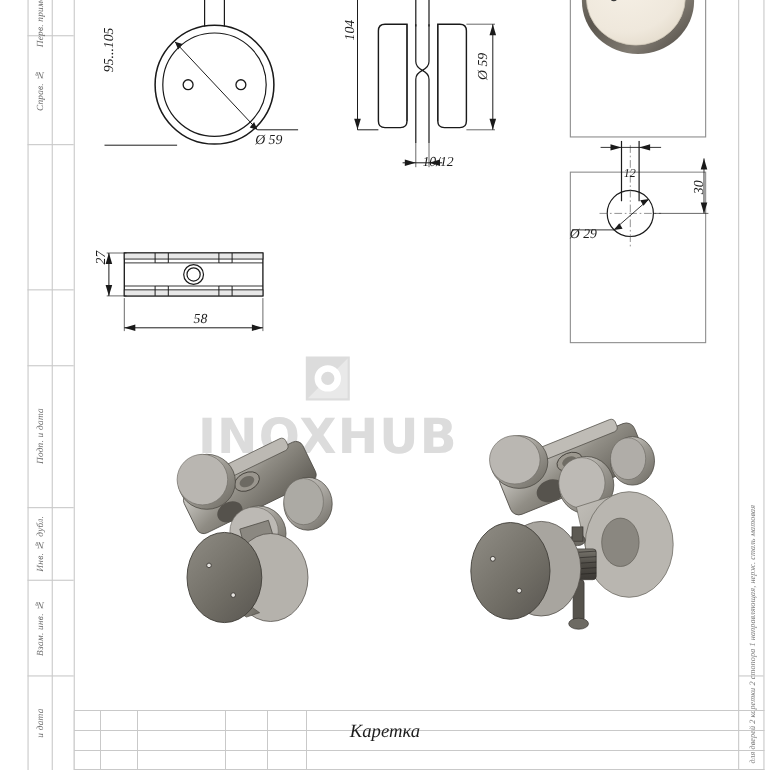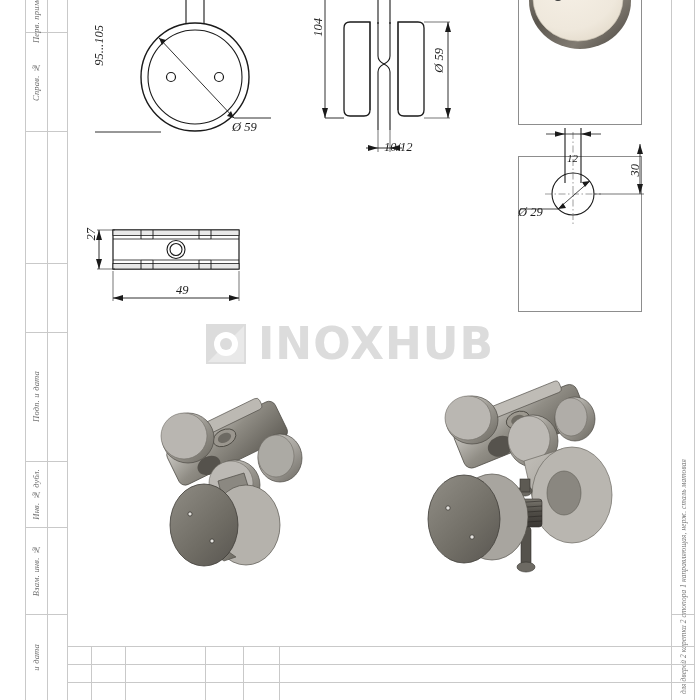--- a/index.html
+++ b/index.html
@@ -26,23 +26,23 @@
   #rightnote span{writing-mode:vertical-rl;transform:rotate(180deg);
         font-family:"Liberation Serif",serif;font-style:italic;
         font-size:7.4px;color:#777;white-space:nowrap;letter-spacing:.1px;}
 
   
   .dim{position:absolute;font-family:"Liberation Serif",serif;
        font-style:italic;font-size:12.5px;color:#1d1d1d;white-space:nowrap;}
   .dim.vert{writing-mode:vertical-rl;transform:rotate(180deg);}
 
   
-  #wm{position:absolute;left:204px;top:322px;
+  #wm{position:absolute;left:180px;top:322px;
       display:flex;align-items:center;gap:10px;
-      opacity:1;pointer-events:none;}
+      opacity:1;pointer-events:none;flex-direction:column;}
   #wm .wmtxt{font-family:"DejaVu Sans",sans-serif;font-weight:bold;
       font-size:44px;letter-spacing:1px;color:#dcdcdc;line-height:1;}
   #wm .wmlogo{width:44px;height:44px;position:relative;}
 
   
   #title{position:absolute;left:0;top:655px;width:700px;text-align:center;
       font-family:"Liberation Serif",serif;font-style:italic;
       font-size:17px;color:#1d1d1d;}
 
   
@@ -211,21 +211,21 @@
 
     <g stroke="#1a1a1a" stroke-width="0.9" fill="none">
       <line x1="18" y1="83" x2="144" y2="83"></line>
       <polygon points="18,83 28,80 28,86" fill="#1a1a1a" stroke="none"></polygon>
       <polygon points="144,83 134,80 134,86" fill="#1a1a1a" stroke="none"></polygon>
       <line x1="18" y1="56" x2="18" y2="86" stroke-width="0.6"></line>
       <line x1="144" y1="56" x2="144" y2="86" stroke-width="0.6"></line>
     </g>
   </svg>
   <div class="dim vert" style="left:84px;top:228px;">27</div>
-  <div class="dim" style="left:176px;top:283px;">49</div>
+  <div class="dim" style="left:176px;top:283px;">58</div>
 
   <div class="box" style="left:518px;top:-40px;width:122px;height:163px;"></div>
   <svg style="position:absolute;left:518px;top:-40px;" width="122" height="163" viewBox="0 0 122 163">
     <defs>
       <linearGradient id="ringg" x1="0" y1="0" x2="1" y2="1">
         <stop offset="0%" stop-color="#9c968c"></stop>
         <stop offset="40%" stop-color="#5b564e"></stop>
         <stop offset="70%" stop-color="#817b72"></stop>
         <stop offset="100%" stop-color="#46423c"></stop>
       </linearGradient>
@@ -423,14 +423,15 @@
       <line x1="0" y1="80" x2="628" y2="80"></line>
       <line x1="0" y1="26" x2="0" y2="80"></line>
       <line x1="24" y1="26" x2="24" y2="80"></line>
       <line x1="58" y1="26" x2="58" y2="80"></line>
       <line x1="138" y1="26" x2="138" y2="80"></line>
       <line x1="176" y1="26" x2="176" y2="80"></line>
       <line x1="212" y1="26" x2="212" y2="80"></line>
     </g>
   </svg>
 
+  <div id="title">Каретка</div>
 
 </div>
 
 </body></html>

